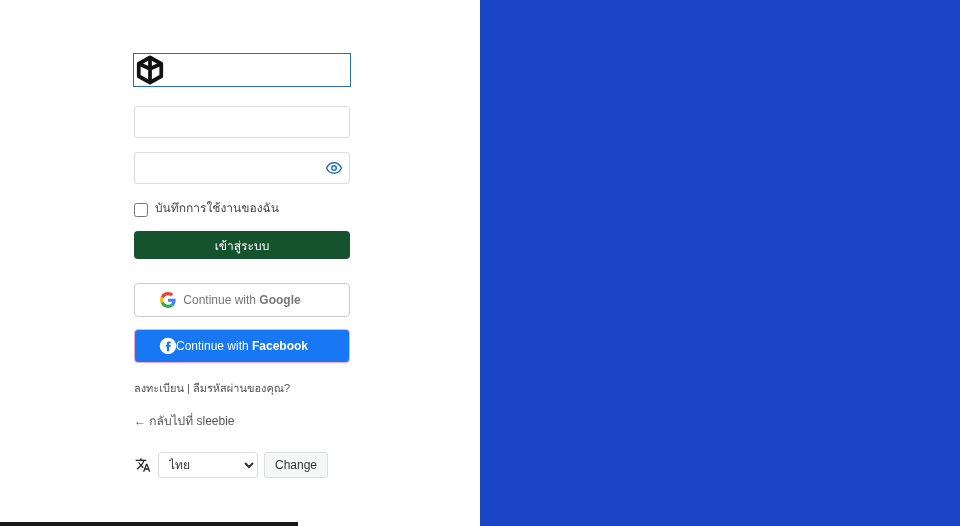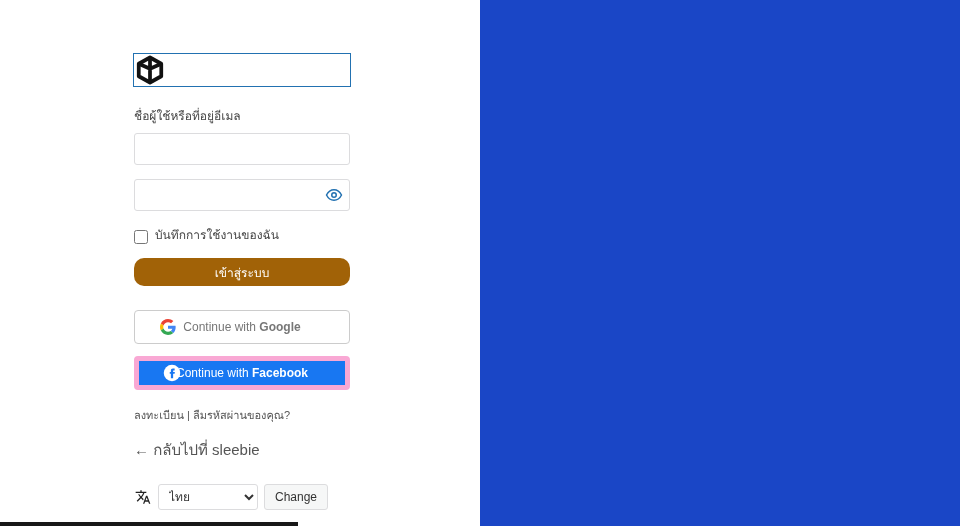--- a/index.html
+++ b/index.html
@@ -18,38 +18,38 @@
     background: #fff; padding: 4px 8px; font-size: 13px; outline: none;
   }
   .eye {
     position: absolute; right: 6px; top: 50%; transform: translateY(-50%);
     width: 20px; height: 20px; display: flex; align-items: center; justify-content: center;
     color: #2271b1; cursor: pointer;
   }
   .remember { display: flex; align-items: flex-end; font-size: 12px; color: #444; margin-bottom: 14px; }
   .remember input { width: 14px; height: 14px; margin-right: 7px; border: 1px solid #8c8f94; border-radius: 3px; }
   .submit {
-    width: 100%; height: 28px; border: none; border-radius: 10px;
-    background: #a16207; color: #fff; font-size: 12px; cursor: pointer;
+    width: 100%; height: 28px; border: none; border-radius: 4px;
+    background: #14532d; color: #fff; font-size: 12px; cursor: pointer;
     display: flex; align-items: center; justify-content: center;
     margin-bottom: 24px;
   }
   .social {
     width: 100%; height: 34px; border-radius: 4px; display: flex; align-items: center;
     padding: 0 24px; font-size: 12px; cursor: pointer; margin-bottom: 12px;
   }
   .social .icon { width: 18px; height: 18px; margin-right: 14px; display: flex; align-items: center; justify-content: center; flex-shrink: 0; }
   .social .text { flex: 1; text-align: center; margin-left: -32px; }
   .google { background: #fff; border: 1px solid #ccc; color: #777; }
   .google .sb { color: #777; font-weight: bold; }
-  .facebook { background: #1877f2; border: 5px solid #f9a8d4; color: #fff; }
+  .facebook { background: #1877f2; border: 1px solid #f9a8d4; color: #fff; }
   .facebook .sb { font-weight: bold; }
   .links { font-size: 11px; color: #555; margin-top: 16px; margin-bottom: 14px; }
   .links a { color: #555; text-decoration: none; cursor: pointer; }
-  .back { font-size: 15px; color: #555; margin-bottom: 22px; }
+  .back { font-size: 12px; color: #555; margin-bottom: 22px; }
   .back a { color: #555; text-decoration: none; cursor: pointer; }
   .lang-row { display: flex; align-items: center; gap: 6px; }
   .lang-icon { width: 18px; height: 18px; color: #222; display: flex; align-items: center; justify-content: center; }
   .lang-select {
     height: 26px; width: 100px; border: 1px solid #dcdcde; border-radius: 3px;
     background: #fff; font-size: 12px; padding: 0 6px; color: #333;
   }
   .change-btn {
     height: 26px; padding: 0 10px; border: 1px solid #dcdcde; border-radius: 3px;
     background: #f6f7f7; font-size: 12px; color: #333; cursor: pointer;
@@ -65,21 +65,20 @@
 
       <div class="logo-row">
         <div class="logo">
           <svg viewBox="0 0 48 48" width="30" height="30">
             <path d="M24 4 L42 14 L42 34 L24 44 L6 34 L6 14 Z" fill="none" stroke="#111" stroke-width="6" stroke-linejoin="round"></path>
             <path d="M24 4 L24 22 L42 14 M24 22 L6 14 M24 22 L24 44" fill="none" stroke="#111" stroke-width="6" stroke-linejoin="round"></path>
           </svg>
         </div>
       </div>
 
-      <div class="label">ชื่อผู้ใช้หรือที่อยู่อีเมล</div>
       <div class="field">
         <input class="input" type="text" style="">
       </div>
 
       <div class="field">
         <input class="input" type="password" style="padding-right: 30px;">
         <span class="eye">
           <svg viewBox="0 0 24 24" width="18" height="18" fill="none" stroke="#2271b1" stroke-width="2">
             <path d="M2 12s3.5-7 10-7 10 7 10 7-3.5 7-10 7S2 12 2 12z"></path>
             <circle cx="12" cy="12" r="3"></circle>

